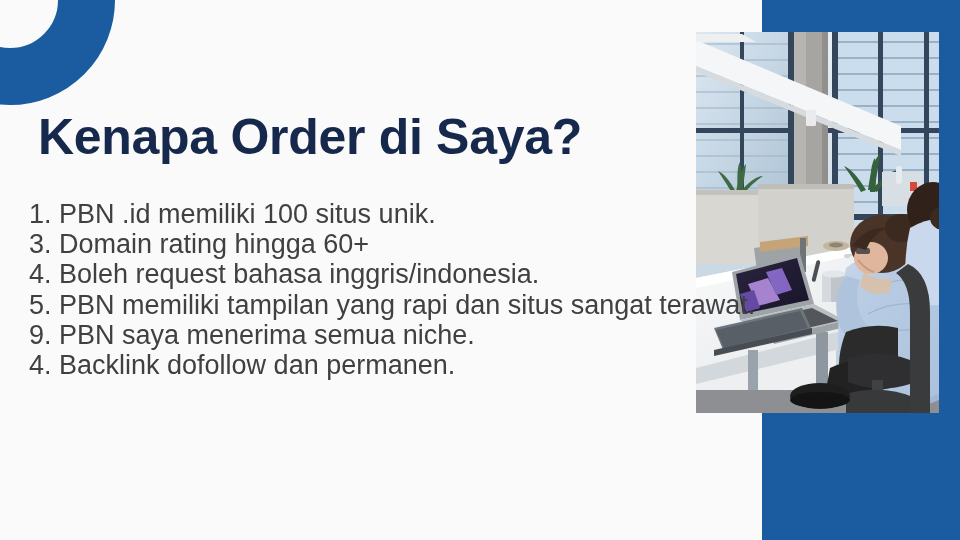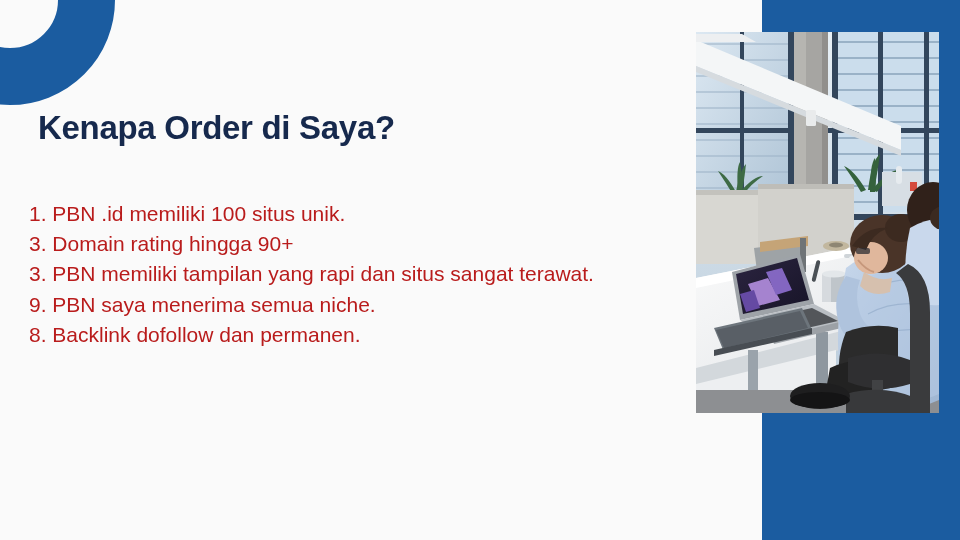--- a/index.html
+++ b/index.html
@@ -44,42 +44,42 @@
     background: #1B5CA0;
   }
 
   
   .title {
     position: absolute;
     left: 38px;
     top: 109px;
     width: 640px;
     margin: 0;
-    font-size: 33px;
+    font-size: 50px;
     font-weight: bold;
     line-height: 1.15;
     letter-spacing: -0.3px;
     color: #16294D;
     white-space: nowrap;
   }
 
   
   .points {
     position: absolute;
     left: 29px;
     top: 199px;
     width: 700px;
     margin: 0;
     padding: 0;
     list-style: none;
   }
   .points li {
-    font-size: 21px;
+    font-size: 27px;
     line-height: 30.2px;
-    color: #b91c1c;
+    color: #404040;
     white-space: nowrap;
   }
 
   
   .photo {
     position: absolute;
     left: 696px;
     top: 32px;
     width: 243px;
     height: 381px;
@@ -269,19 +269,20 @@
       <ellipse cx="124" cy="368" rx="30" ry="8" fill="#141415"></ellipse>
 
       <rect x="0" y="0" width="243" height="381" fill="none"></rect>
     </svg>
   </div>
 
   <h1 class="title">Kenapa Order di Saya?</h1>
 
   <ul class="points">
     <li>1. PBN .id memiliki 100 situs unik.</li>
-    <li>3. Domain rating hingga 90+</li>
-    <li>3. PBN memiliki tampilan yang rapi dan situs sangat terawat.</li>
+    <li>3. Domain rating hingga 60+</li>
+    <li>4. Boleh request bahasa inggris/indonesia.</li>
+    <li>5. PBN memiliki tampilan yang rapi dan situs sangat terawat.</li>
     <li>9. PBN saya menerima semua niche.</li>
-    <li>8. Backlink dofollow dan permanen.</li>
+    <li>4. Backlink dofollow dan permanen.</li>
   </ul>
 
 </div>
 
 </body></html>

